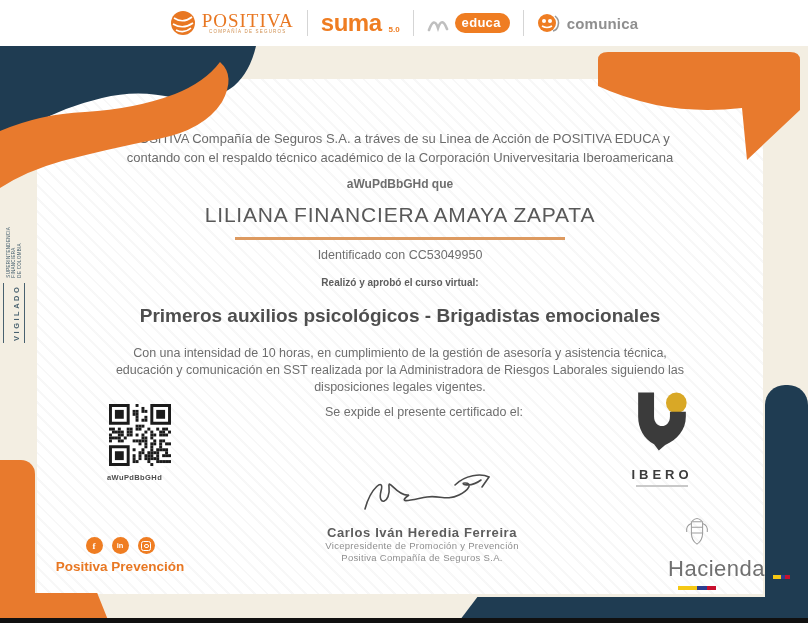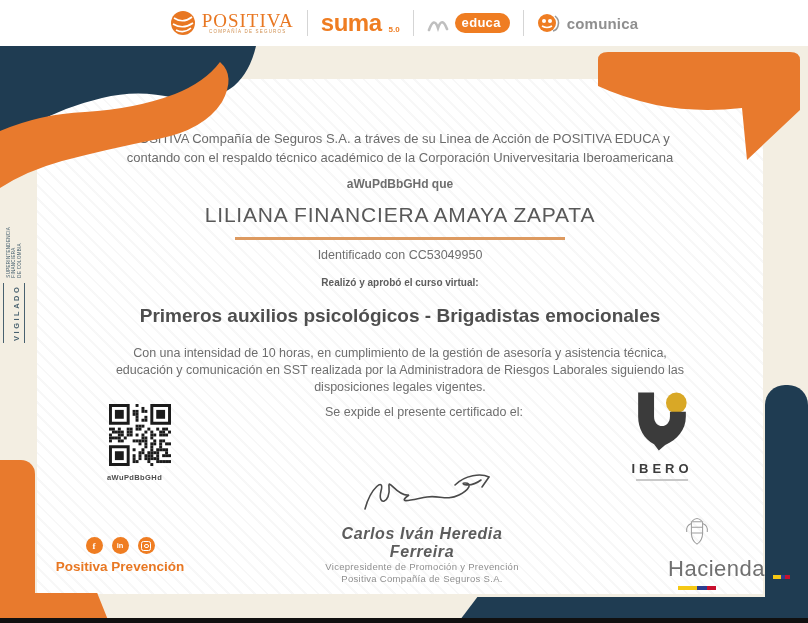--- a/index.html
+++ b/index.html
@@ -52,25 +52,25 @@
   .details{top:266px;font-size:12.5px;line-height:17px;}
   .details span{display:inline-block;max-width:585px;}
   .expide{top:326px;font-size:12.5px;padding-left:48px;}
   .issuedate{top:350px;font-size:13.5px;font-weight:bold;color:#5a5a5a;}
   
   .qr{position:absolute;left:70px;top:325px;width:66px;text-align:center;}
   .qr svg{background:#fff;}
   .qr-text{font-size:7.5px;font-weight:bold;color:#4c4c4c;letter-spacing:.4px;margin-top:3px;text-align:left;}
   
   .ibero{position:absolute;left:580px;top:312px;width:90px;text-align:center;}
-  .ibero-word{font-size:13px;font-weight:bold;color:#3c3c3c;letter-spacing:4px;margin-top:4px;}
+  .ibero-word{font-size:13px;font-weight:bold;color:#3c3c3c;letter-spacing:4px;margin-top:10px;}
   .ibero-tag{width:52px;height:2px;background:#c9c9c9;margin:3px auto 0;}
   
   .sig{position:absolute;left:285px;top:392px;width:200px;text-align:center;}
-  .sig-name{font-size:16px;font-weight:bold;color:#5c5c5c;letter-spacing:.6px;margin-top:2px;font-style:italic;}
+  .sig-name{font-size:13px;font-weight:bold;color:#5c5c5c;letter-spacing:.6px;margin-top:2px;}
   .sig-small{font-size:9.5px;color:#8f8f8f;letter-spacing:.3px;line-height:12px;}
   
   .social{position:absolute;left:8px;top:458px;width:150px;text-align:center;}
   .soc-row{display:flex;justify-content:center;gap:9px;}
   .soc{width:17px;height:17px;border-radius:50%;background:#ef7d22;color:#fff;display:flex;
        align-items:center;justify-content:center;font-size:9px;font-weight:bold;}
   .soc .cam{width:8px;height:8px;border:1.4px solid #fff;border-radius:2.5px;position:relative;}
   .soc .cam::after{content:"";position:absolute;left:2px;top:2px;width:2.6px;height:2.6px;
        border:1.2px solid #fff;border-radius:50%;}
   .brand{font-size:13.5px;font-weight:bold;color:#e87722;margin-top:5px;}

